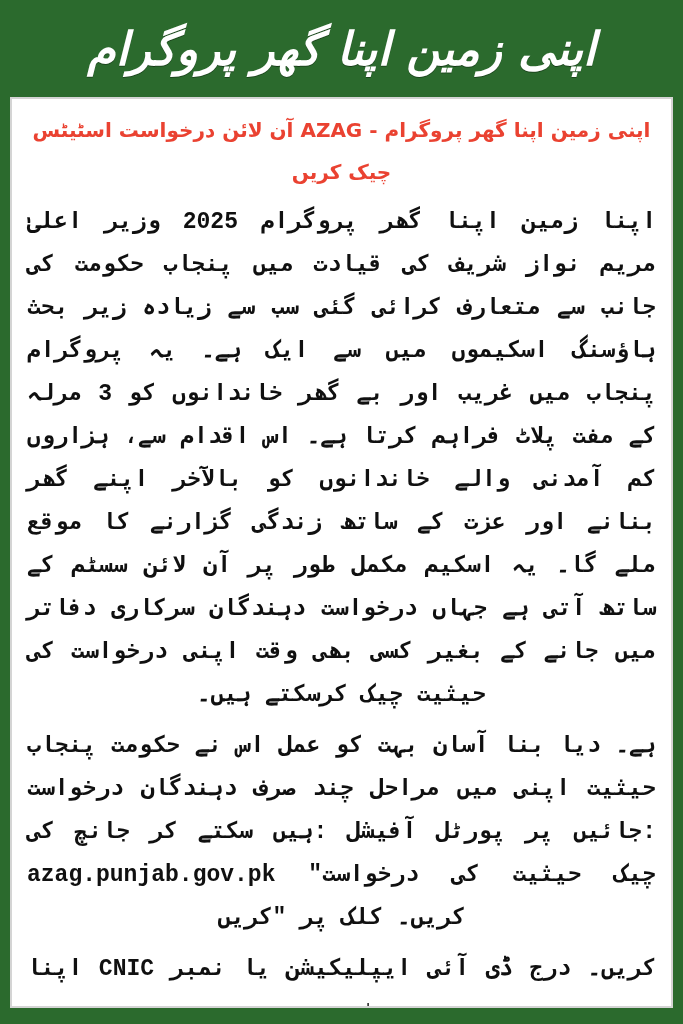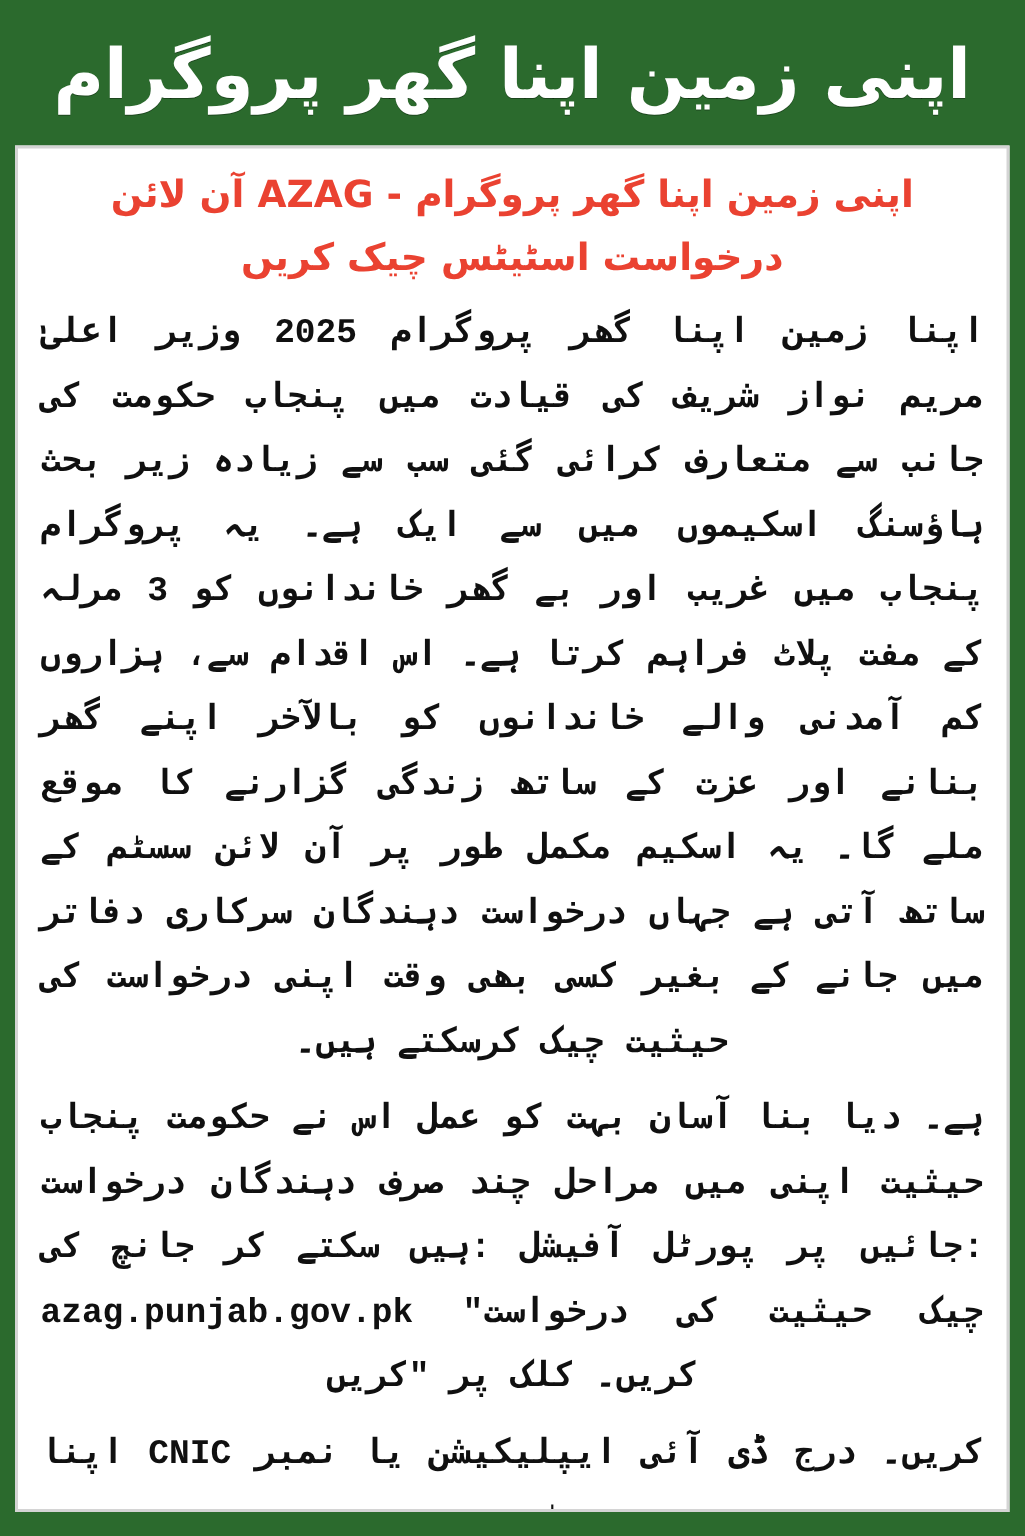--- a/index.html
+++ b/index.html
@@ -14,34 +14,35 @@
     height:97px;
     display:flex;align-items:center;justify-content:center;
   }
   .page-title{
     color:#ffffff;
     font-size:46px;
     font-weight:bold;
     direction:rtl;
     white-space:nowrap;
     text-shadow:0 1px 0 rgba(0,0,0,.35);
+    font-style:italic;
   }
   .content-card{
     box-sizing:border-box;
     margin:0 10px;
     height:911px;
     background:#ffffff;
     border:2px solid #d4d4d4;
     padding:8px 15px 10px;
     overflow:hidden;
   }
   .heading-red{
     color:#ea4231;
     font-weight:bold;
-    font-size:25px;
+    font-size:20px;
     line-height:42px;
     text-align:center;
     margin:2px 0 8px;
   }
   .rtl{direction:rtl;unicode-bidi:isolate;}
   .flow-visual{direction:ltr;unicode-bidi:isolate;}
   .w{display:inline-block;white-space:nowrap;direction:ltr;}
   .para{
     color:#101010;
     font-weight:bold;

